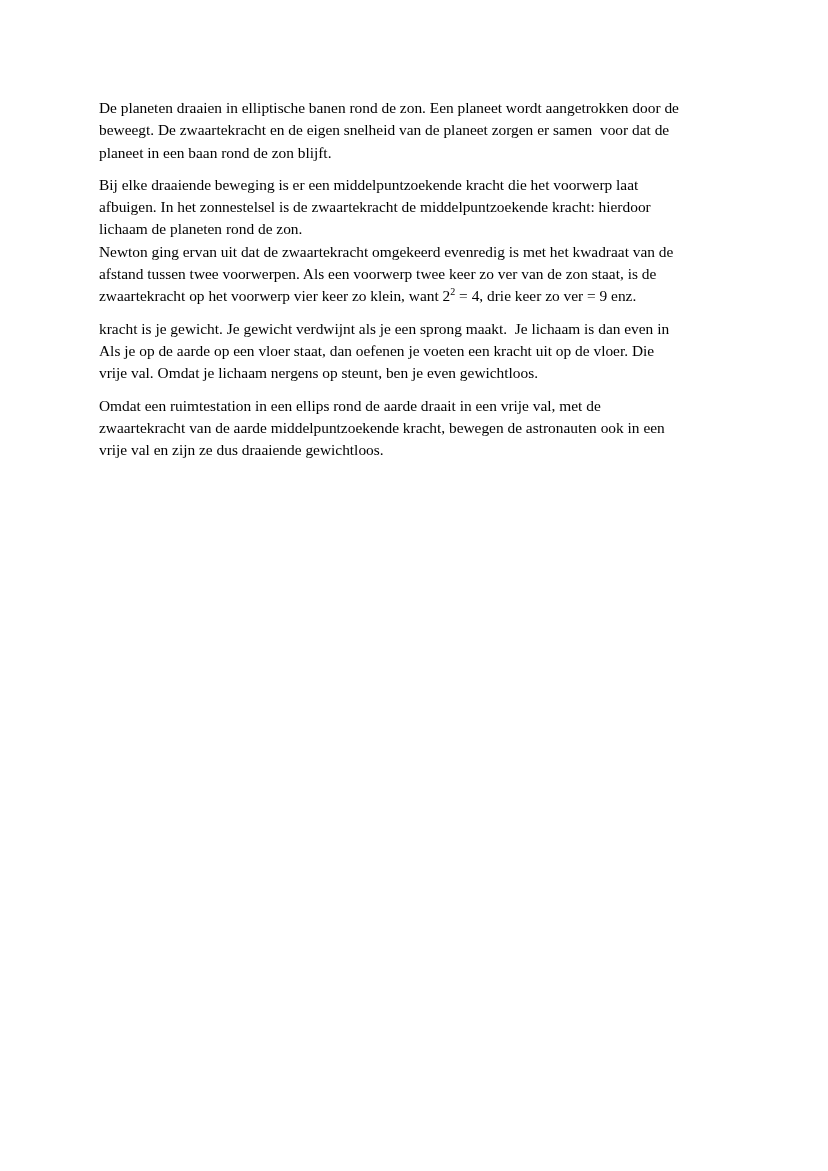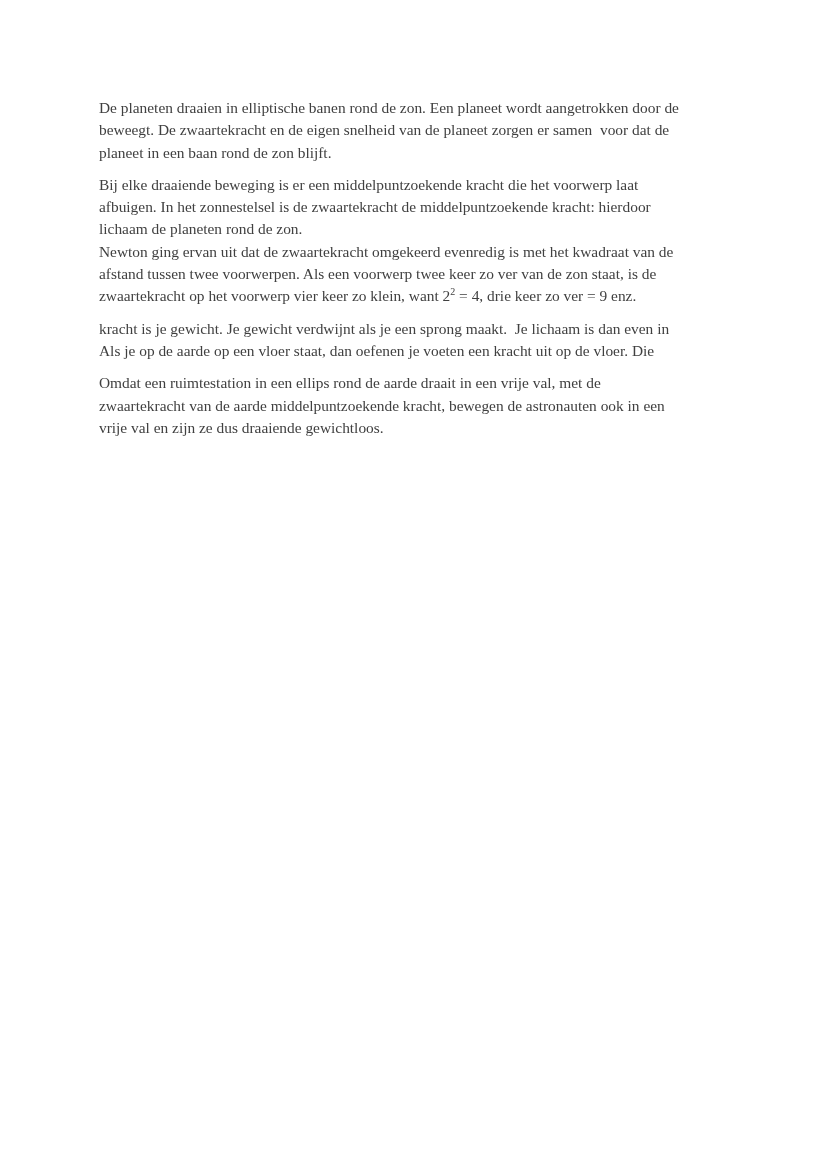--- a/index.html
+++ b/index.html
@@ -13,21 +13,21 @@
       position: relative;
       overflow: hidden;
     }
     .page {
       position: absolute;
       left: 99px;
       top: 97px;
       width: 640px;
       font-family: "Liberation Serif", "DejaVu Serif", serif;
       font-size: 15.4px;
-      color: #404040;
+      color: #000000;
       line-height: 22.3px;
     }
     .para {
       margin: 0 0 10px 0;
     }
     .line {
       display: block;
       white-space: pre;
     }
     sup {
@@ -52,20 +52,21 @@
     <span class="line">afbuigen. In het zonnestelsel is de zwaartekracht de middelpuntzoekende kracht: hierdoor</span>
     <span class="line">lichaam de planeten rond de zon.</span>
     <span class="line">Newton ging ervan uit dat de zwaartekracht omgekeerd evenredig is met het kwadraat van de</span>
     <span class="line">afstand tussen twee voorwerpen. Als een voorwerp twee keer zo ver van de zon staat, is de</span>
     <span class="line"><span>zwaartekracht op het voorwerp vier keer zo klein, want 2</span><sup>2</sup><span> = 4, drie keer zo ver = 9 enz.</span></span>
   </p>
 
   <p class="para">
     <span class="line">kracht is je gewicht. Je gewicht verdwijnt als je een sprong maakt.  Je lichaam is dan even in</span>
     <span class="line">Als je op de aarde op een vloer staat, dan oefenen je voeten een kracht uit op de vloer. Die</span>
+    <span class="line">vrije val. Omdat je lichaam nergens op steunt, ben je even gewichtloos.</span>
   </p>
 
   <p class="para">
     <span class="line">Omdat een ruimtestation in een ellips rond de aarde draait in een vrije val, met de</span>
     <span class="line">zwaartekracht van de aarde middelpuntzoekende kracht, bewegen de astronauten ook in een</span>
     <span class="line">vrije val en zijn ze dus draaiende gewichtloos.</span>
   </p>
 
 </div>
 

